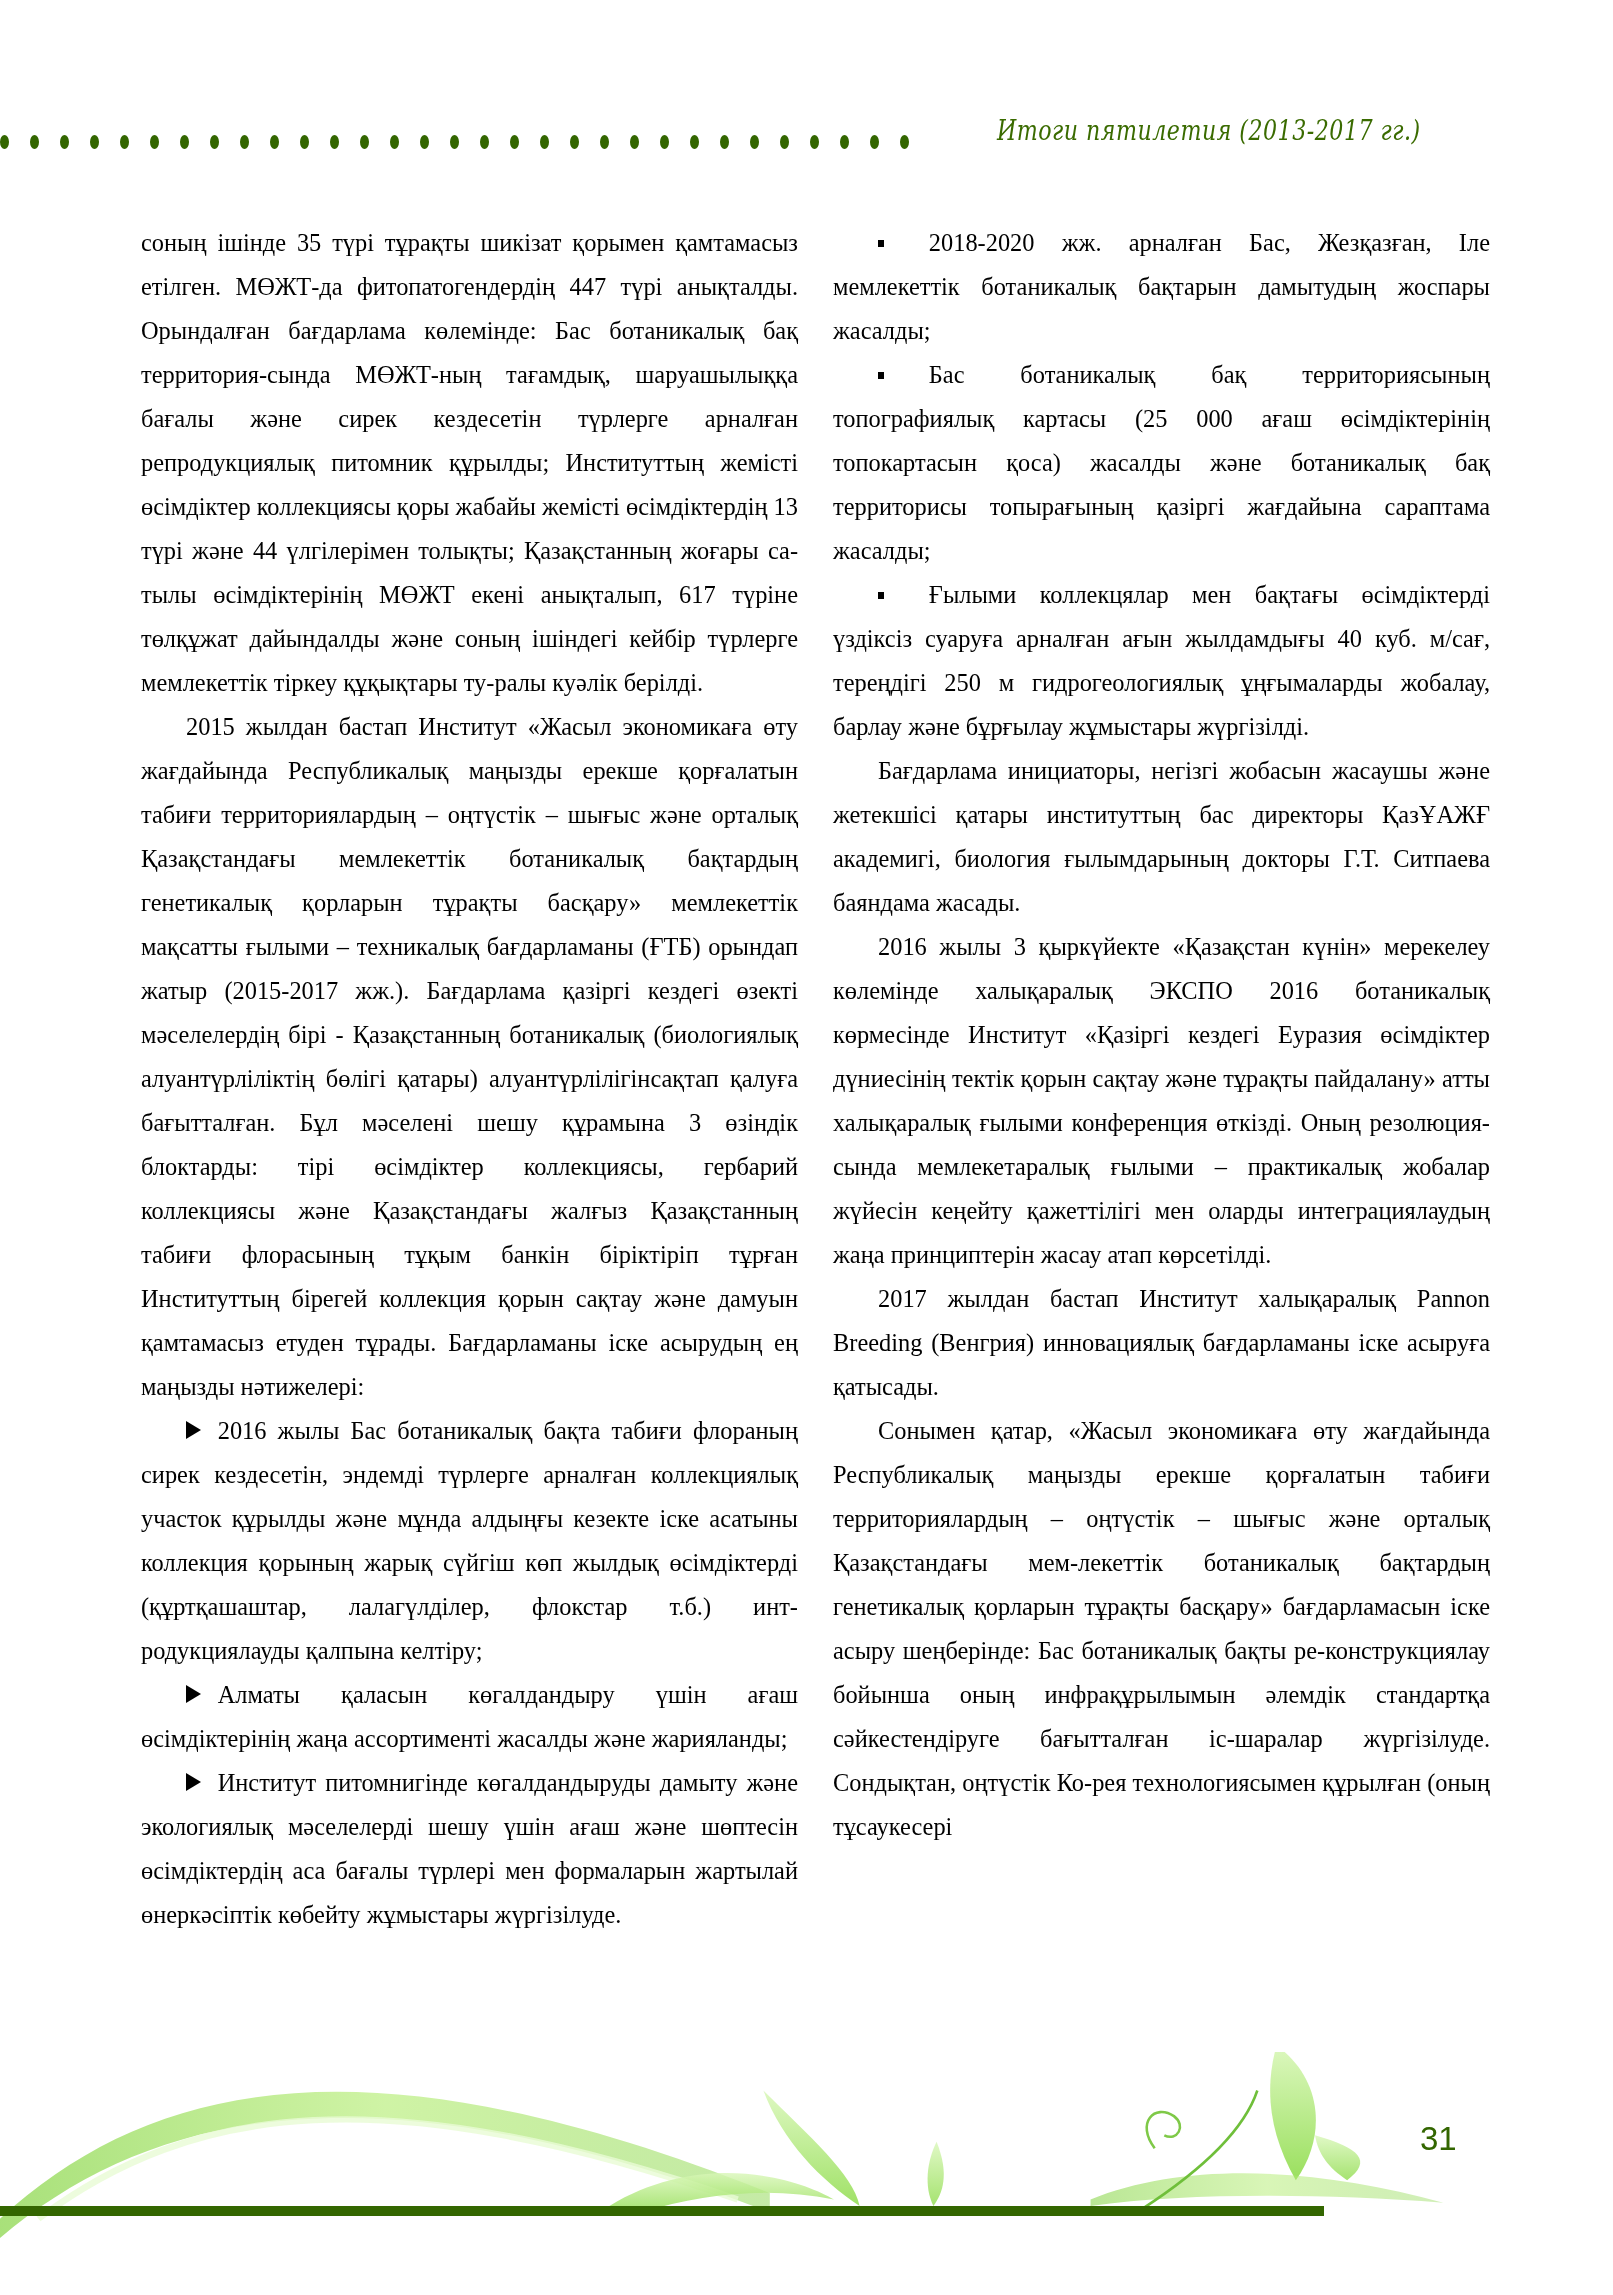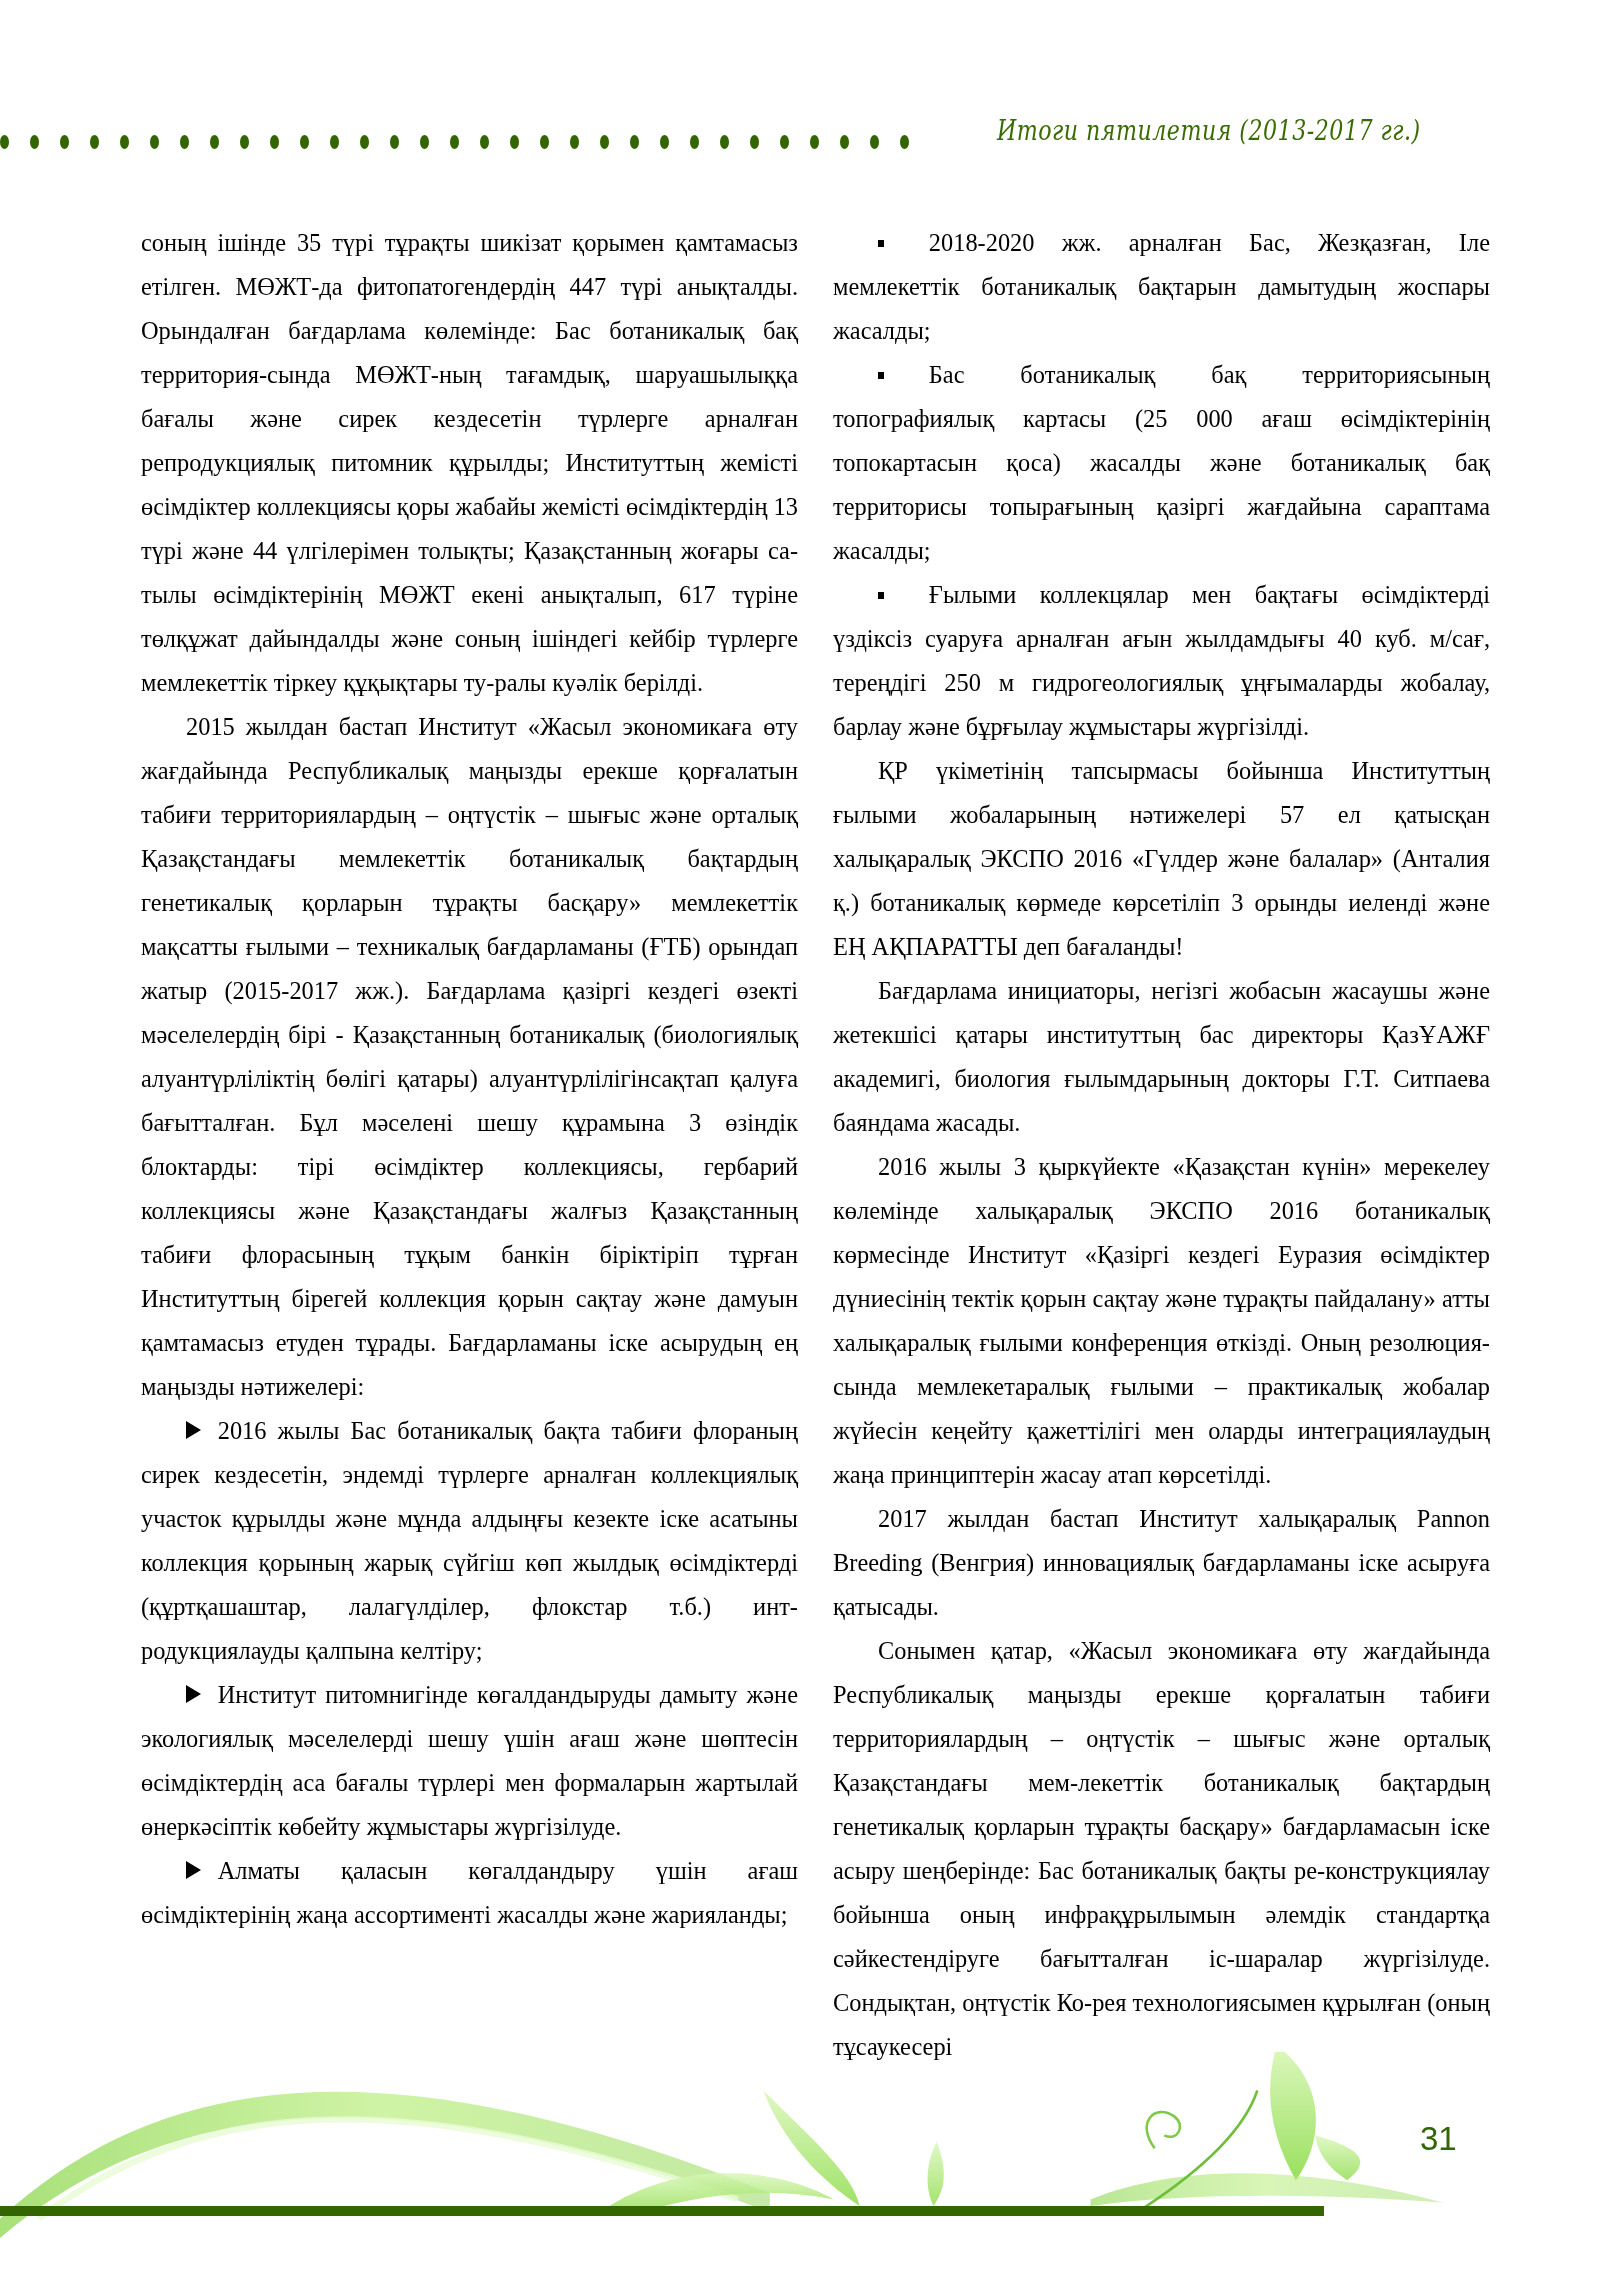--- a/index.html
+++ b/index.html
@@ -53,29 +53,28 @@
     <span></span>
     <span></span>
     <span></span>
   </div>
 <div class="running-head">Итоги пятилетия (2013-2017 гг.)</div>
 
 <div class="col left">
   <p>соның ішінде 35 түрі тұрақты шикізат қорымен қамтамасыз етілген. МӨЖТ-да фитопатогендердің 447 түрі анықталды. Орындалған бағдарлама көлемінде: Бас ботаникалық бақ территория-сында МӨЖТ-ның тағамдық, шаруашылыққа бағалы және сирек кездесетін түрлерге арналған репродукциялық питомник құрылды; Институттың жемісті өсімдіктер коллекциясы қоры жабайы жемісті өсімдіктердің 13 түрі және 44 үлгілерімен толықты; Қазақстанның жоғары са-тылы өсімдіктерінің МӨЖТ екені анықталып, 617 түріне төлқұжат дайындалды және соның ішіндегі кейбір түрлерге мемлекеттік тіркеу құқықтары ту-ралы куәлік берілді.</p>
   <p class="ind">2015 жылдан бастап Институт «Жасыл экономикаға өту жағдайында Республикалық маңызды ерекше қорғалатын табиғи территориялардың – оңтүстік – шығыс және орталық Қазақстандағы мемлекеттік ботаникалық бақтардың генетикалық қорларын тұрақты басқару» мемлекеттік мақсатты ғылыми – техникалық бағдарламаны (ҒТБ) орындап жатыр (2015-2017 жж.). Бағдарлама қазіргі кездегі өзекті мәселелердің бірі - Қазақстанның ботаникалық (биологиялық алуантүрліліктің бөлігі қатары) алуантүрлілігінсақтап қалуға бағытталған. Бұл мәселені шешу құрамына 3 өзіндік блоктарды: тірі өсімдіктер коллекциясы, гербарий коллекциясы және Қазақстандағы жалғыз Қазақстанның табиғи флорасының тұқым банкін біріктіріп тұрған Институттың бірегей коллекция қорын сақтау және дамуын қамтамасыз етуден тұрады. Бағдарламаны іске асырудың ең маңызды нәтижелері:</p>
   <p class="ind"><span class="bullet-tri"></span><span>2016 жылы Бас ботаникалық бақта табиғи флораның сирек кездесетін, эндемді түрлерге арналған коллекциялық участок құрылды және мұнда алдыңғы кезекте іске асатыны коллекция қорының жарық сүйгіш көп жылдық өсімдіктерді (құртқашаштар, лалагүлділер, флокстар т.б.) инт-родукциялауды қалпына келтіру;</span></p>
+  <p class="ind"><span class="bullet-tri"></span><span>Алматы қаласын көгалдандыру үшін ағаш өсімдіктерінің жаңа ассортименті жасалды және жарияланды;</span></p>
   <p class="ind"><span class="bullet-tri"></span><span>Институт питомнигінде көгалдандыруды дамыту және экологиялық мәселелерді шешу үшін ағаш және шөптесін өсімдіктердің аса бағалы түрлері мен формаларын жартылай өнеркәсіптік көбейту жұмыстары жүргізілуде.</span></p>
-  <p class="ind"><span class="bullet-tri"></span><span>Алматы қаласын көгалдандыру үшін ағаш өсімдіктерінің жаңа ассортименті жасалды және жарияланды;</span></p>
 </div>
 
 <div class="col right">
   <p class="ind"><span class="bullet-sq"></span><span>2018-2020 жж. арналған Бас, Жезқазған, Іле мемлекеттік ботаникалық бақтарын дамытудың жоспары жасалды;</span></p>
   <p class="ind"><span class="bullet-sq"></span><span>Бас ботаникалық бақ территориясының топографиялық картасы (25 000 ағаш өсімдіктерінің топокартасын қоса) жасалды және ботаникалық бақ территорисы топырағының қазіргі жағдайына сараптама жасалды;</span></p>
   <p class="ind"><span class="bullet-sq"></span><span>Ғылыми коллекцялар мен бақтағы өсімдіктерді үздіксіз суаруға арналған ағын жылдамдығы 40 куб. м/сағ, тереңдігі 250 м гидрогеологиялық ұңғымаларды жобалау, барлау және бұрғылау жұмыстары жүргізілді.</span></p>
-  <p class="ind">ҚР үкіметінің тапсырмасы бойынша Институттың ғылыми жобаларының нәтижелері 57 ел қатысқан халықаралық ЭКСПО 2016 «Гүлдер және балалар» (Анталия қ.) ботаникалық көрмеде көрсетіліп 3 орынды иеленді және ЕҢ АҚПАРАТТЫ деп бағаланды!</p>
   <p class="ind">Бағдарлама инициаторы, негізгі жобасын жасаушы және жетекшісі қатары институттың бас директоры ҚазҰАЖҒ академигі, биология ғылымдарының докторы Г.Т. Ситпаева баяндама жасады.</p>
   <p class="ind">2016 жылы 3 қыркүйекте «Қазақстан күнін» мерекелеу көлемінде халықаралық ЭКСПО 2016 ботаникалық көрмесінде Институт «Қазіргі кездегі Еуразия өсімдіктер дүниесінің тектік қорын сақтау және тұрақты пайдалану» атты халықаралық ғылыми конференция өткізді. Оның резолюция-сында мемлекетаралық ғылыми – практикалық жобалар жүйесін кеңейту қажеттілігі мен оларды интеграциялаудың жаңа принциптерін жасау атап көрсетілді.</p>
   <p class="ind">2017 жылдан бастап Институт халықаралық Pannon Breeding (Венгрия) инновациялық бағдарламаны іске асыруға қатысады.</p>
   <p class="ind">Сонымен қатар, «Жасыл экономикаға өту жағдайында Республикалық маңызды ерекше қорғалатын табиғи территориялардың – оңтүстік – шығыс және орталық Қазақстандағы мем-лекеттік ботаникалық бақтардың генетикалық қорларын тұрақты басқару» бағдарламасын іске асыру шеңберінде: Бас ботаникалық бақты ре-конструкциялау бойынша оның инфрақұрылымын әлемдік стандартқа сәйкестендіруге бағытталған іс-шаралар жүргізілуде. Сондықтан, оңтүстік Ко-рея технологиясымен құрылған (оның тұсаукесері</p>
 </div>
 
 <svg class="footer-art" viewBox="0 0 2516 379" preserveAspectRatio="none">
   <defs>
     <linearGradient id="lg1" x1="0" y1="0" x2="1" y2="0">
       <stop offset="0" stop-color="#7fd23a" stop-opacity="0.9"></stop>

